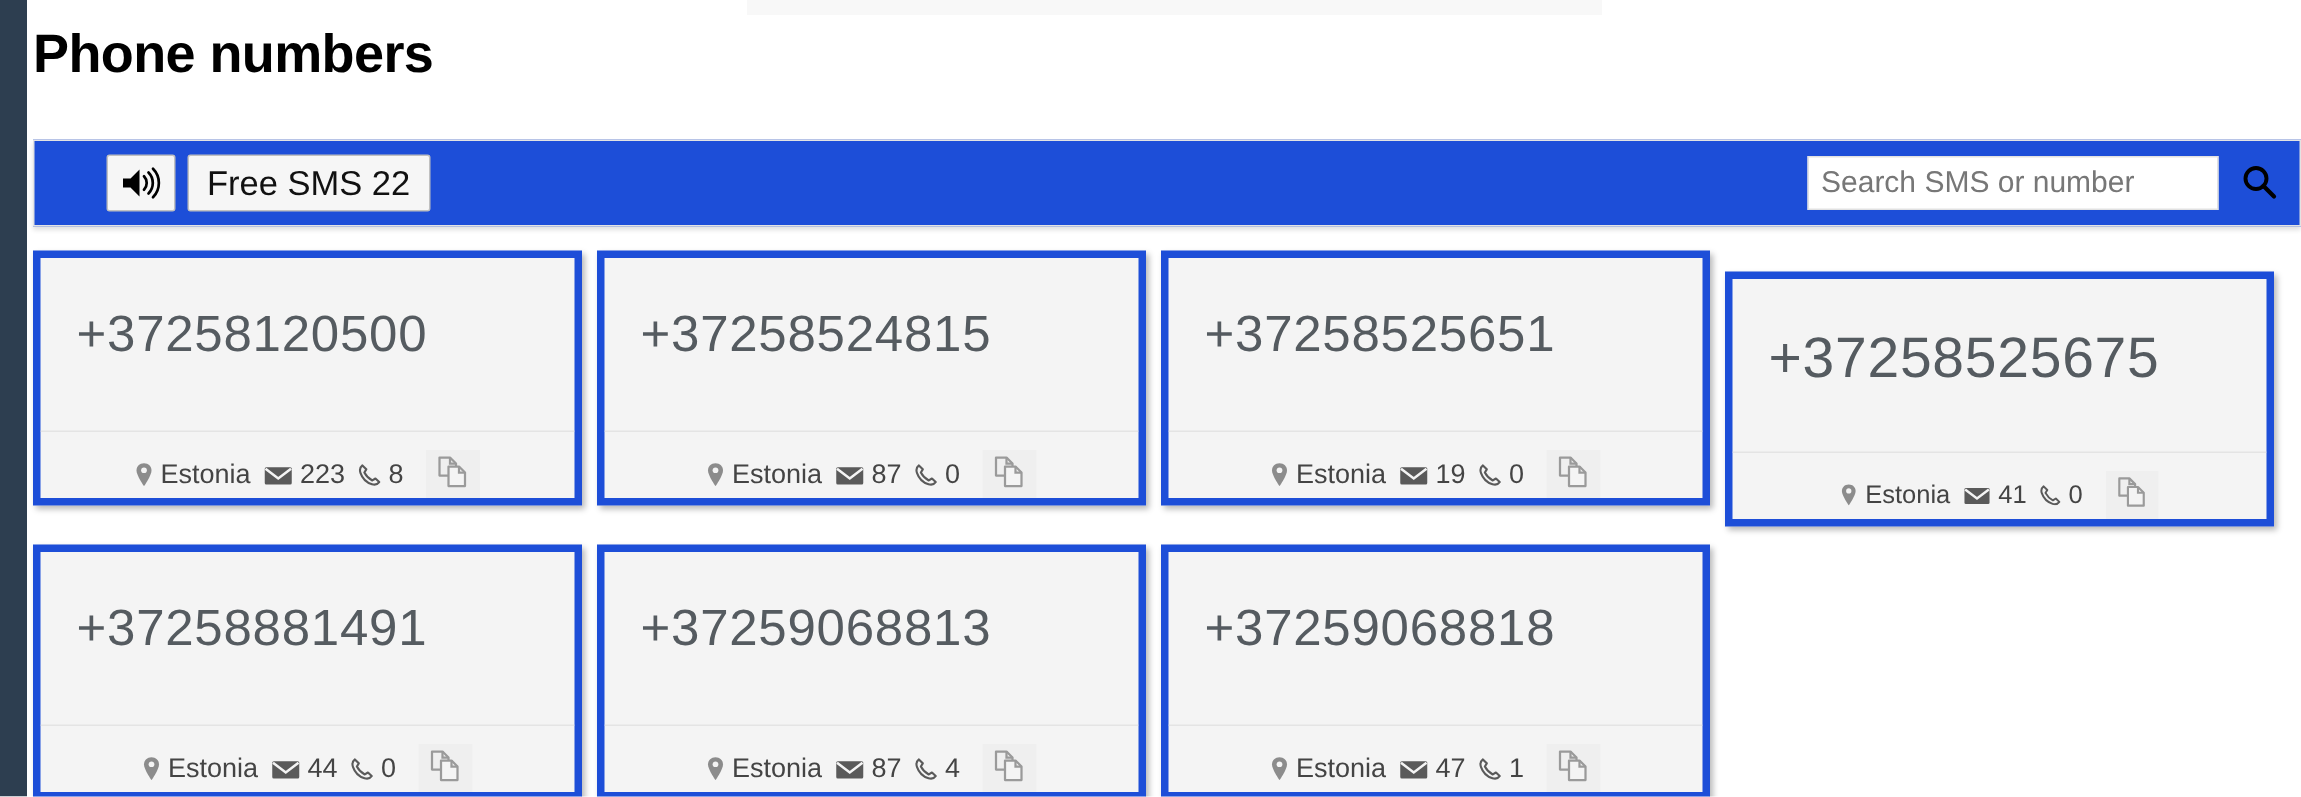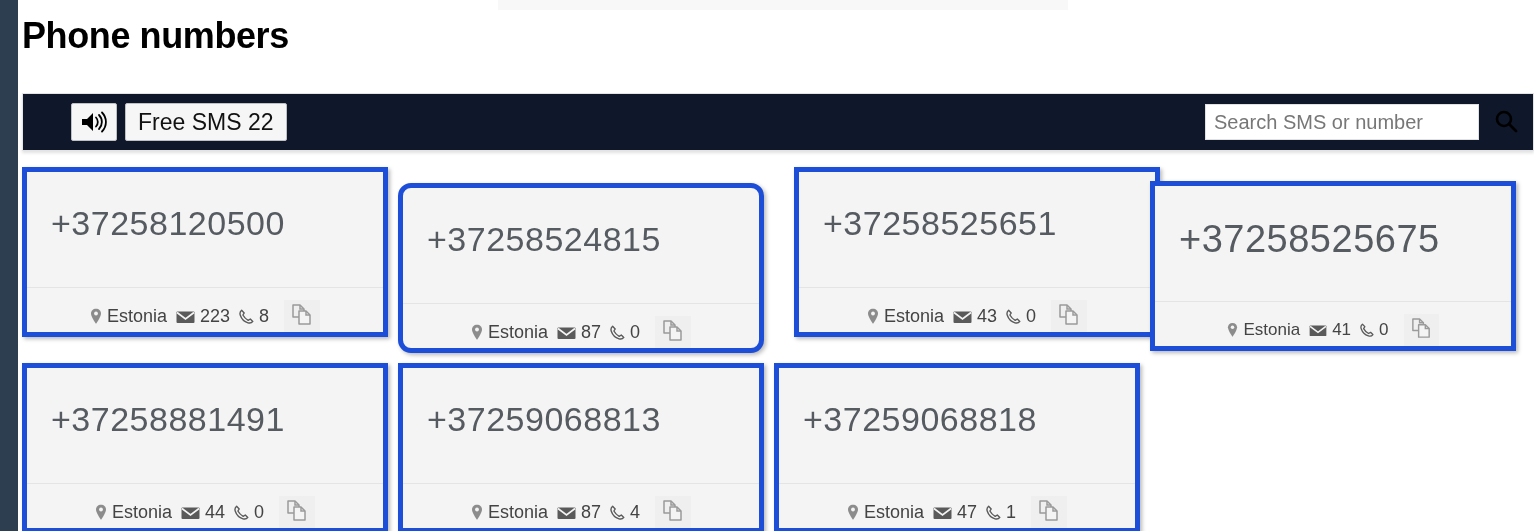--- a/index.html
+++ b/index.html
@@ -53,21 +53,21 @@
     line-height: 44px;
   }
 
   
   .toolbar {
     position: absolute;
     left: 4px;
     top: 93px;
     width: 1512px;
     height: 58px;
-    background: #0f172a;
+    background: #1d4ed8;
     border: 1px solid #e3e3e3;
     box-shadow: 0 2px 3px rgba(0,0,0,0.12);
     box-sizing: border-box;
   }
   .toolbar-left {
     position: absolute;
     left: 48px;
     top: 9px;
     display: flex;
     align-items: center;
@@ -265,21 +265,21 @@
               <path d="M3 2 h7 l4 4 v8 h-11 Z" fill="none" stroke="#9a9a9a" stroke-width="1.5" stroke-linejoin="round"></path>
               <path d="M10 2 v4 h4" fill="none" stroke="#9a9a9a" stroke-width="1.5"></path>
               <path d="M9 8 h7 l4 4 v9 h-11 Z" fill="#f4f4f4" stroke="#9a9a9a" stroke-width="1.5" stroke-linejoin="round"></path>
               <path d="M16 8 v4 h4" fill="none" stroke="#9a9a9a" stroke-width="1.5"></path>
             </svg>
           </span>
         </button>
       </div>
     </div>
 
-    <div class="card card-std" style="left:376px; top:16px;border-radius:13px;">
+    <div class="card card-std" style="left:376px; top:0px;">
       <div class="card-number">+37258524815</div>
       <div class="card-divider"></div>
       <div class="card-meta">
         <span class="meta-group">
           <span>
             <svg class="meta-icon" width="12" height="17" viewBox="0 0 12 17" aria-hidden="true">
               <path d="M6 0.8 C3 0.8 1 2.9 1 5.6 C1 9 6 16 6 16 C6 16 11 9 11 5.6 C11 2.9 9 0.8 6 0.8 Z" fill="#8c8c8c"></path>
               <circle cx="6" cy="5.5" r="1.9" fill="#f4f4f4"></circle>
             </svg>
           </span>
@@ -308,41 +308,41 @@
               <path d="M3 2 h7 l4 4 v8 h-11 Z" fill="none" stroke="#9a9a9a" stroke-width="1.5" stroke-linejoin="round"></path>
               <path d="M10 2 v4 h4" fill="none" stroke="#9a9a9a" stroke-width="1.5"></path>
               <path d="M9 8 h7 l4 4 v9 h-11 Z" fill="#f4f4f4" stroke="#9a9a9a" stroke-width="1.5" stroke-linejoin="round"></path>
               <path d="M16 8 v4 h4" fill="none" stroke="#9a9a9a" stroke-width="1.5"></path>
             </svg>
           </span>
         </button>
       </div>
     </div>
 
-    <div class="card card-std" style="left:772px; top:0px;">
+    <div class="card card-std" style="left:752px; top:0px;">
       <div class="card-number">+37258525651</div>
       <div class="card-divider"></div>
       <div class="card-meta">
         <span class="meta-group">
           <span>
             <svg class="meta-icon" width="12" height="17" viewBox="0 0 12 17" aria-hidden="true">
               <path d="M6 0.8 C3 0.8 1 2.9 1 5.6 C1 9 6 16 6 16 C6 16 11 9 11 5.6 C11 2.9 9 0.8 6 0.8 Z" fill="#8c8c8c"></path>
               <circle cx="6" cy="5.5" r="1.9" fill="#f4f4f4"></circle>
             </svg>
           </span>
           <span>Estonia</span>
         </span>
         <span class="meta-group">
           <span>
             <svg class="meta-icon" width="19" height="14" viewBox="0 0 19 14" aria-hidden="true">
               <rect x="0.5" y="1.5" width="18" height="11.5" rx="1" fill="#5a5a5a"></rect>
               <path d="M1 2.5 L9.5 9 L18 2.5" stroke="#f4f4f4" stroke-width="1.7" fill="none"></path>
             </svg>
           </span>
-          <span>43</span>
+          <span>19</span>
         </span>
         <span class="meta-group">
           <span>
             <svg class="meta-icon" width="15" height="15" viewBox="0 0 15 15" aria-hidden="true">
               <path d="M2.6 1.3 C1.2 2.4 0.6 4.2 1.3 6.2 C2.5 9.8 5.4 12.7 9 13.8 C11 14.4 12.8 13.8 13.8 12.4 L11.3 10 L9.2 11.3 C7.5 10.4 4.8 7.7 3.9 6 L5.2 3.9 Z" fill="none" stroke="#5a5a5a" stroke-width="1.4" stroke-linejoin="round"></path>
             </svg>
           </span>
           <span>0</span>
         </span>
         <button class="copy-btn">

